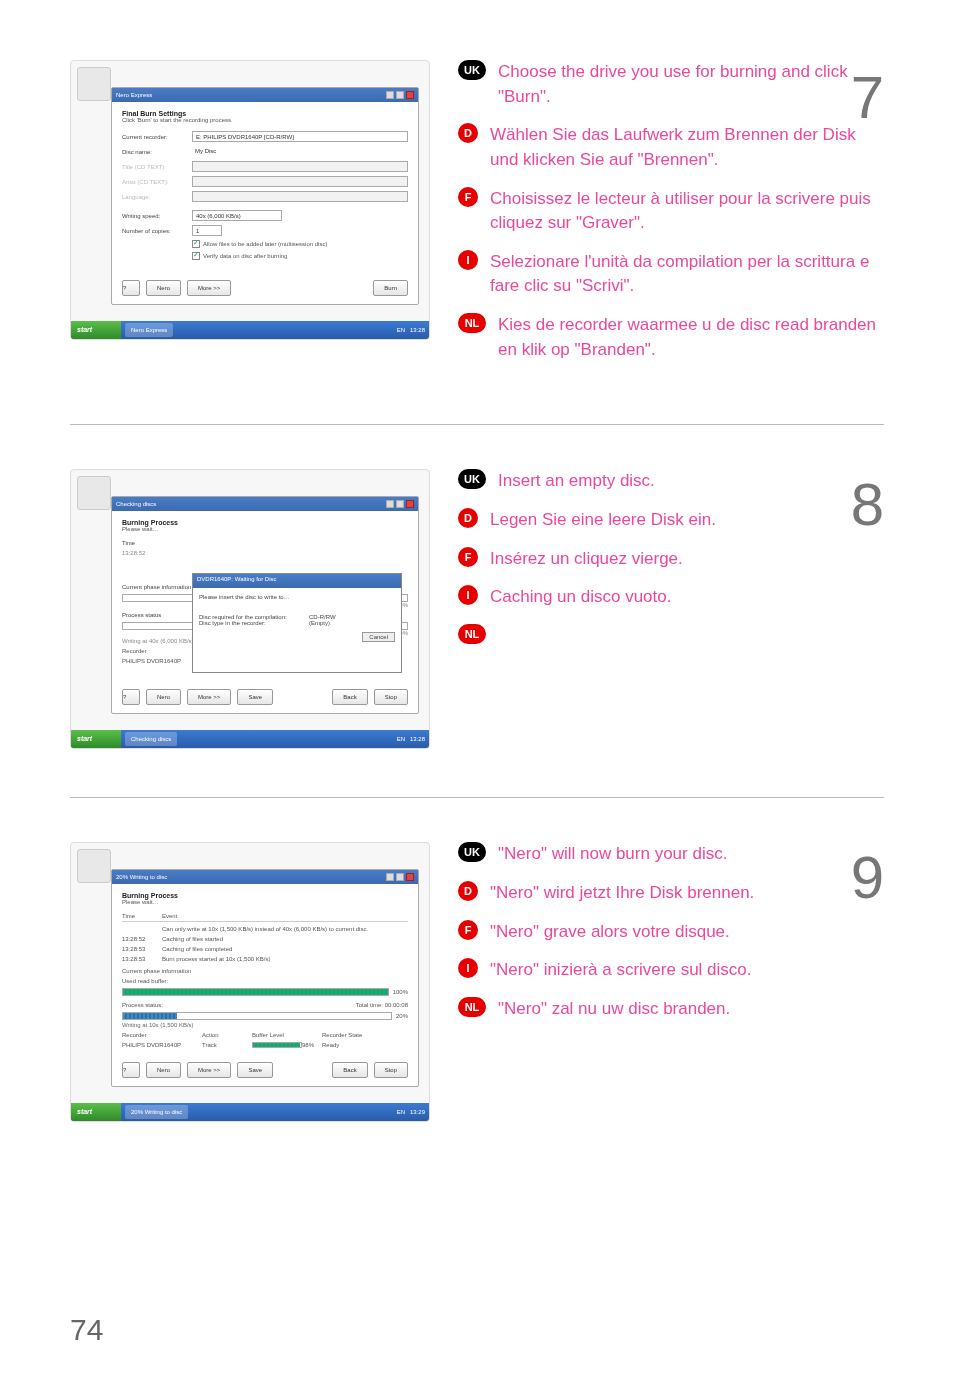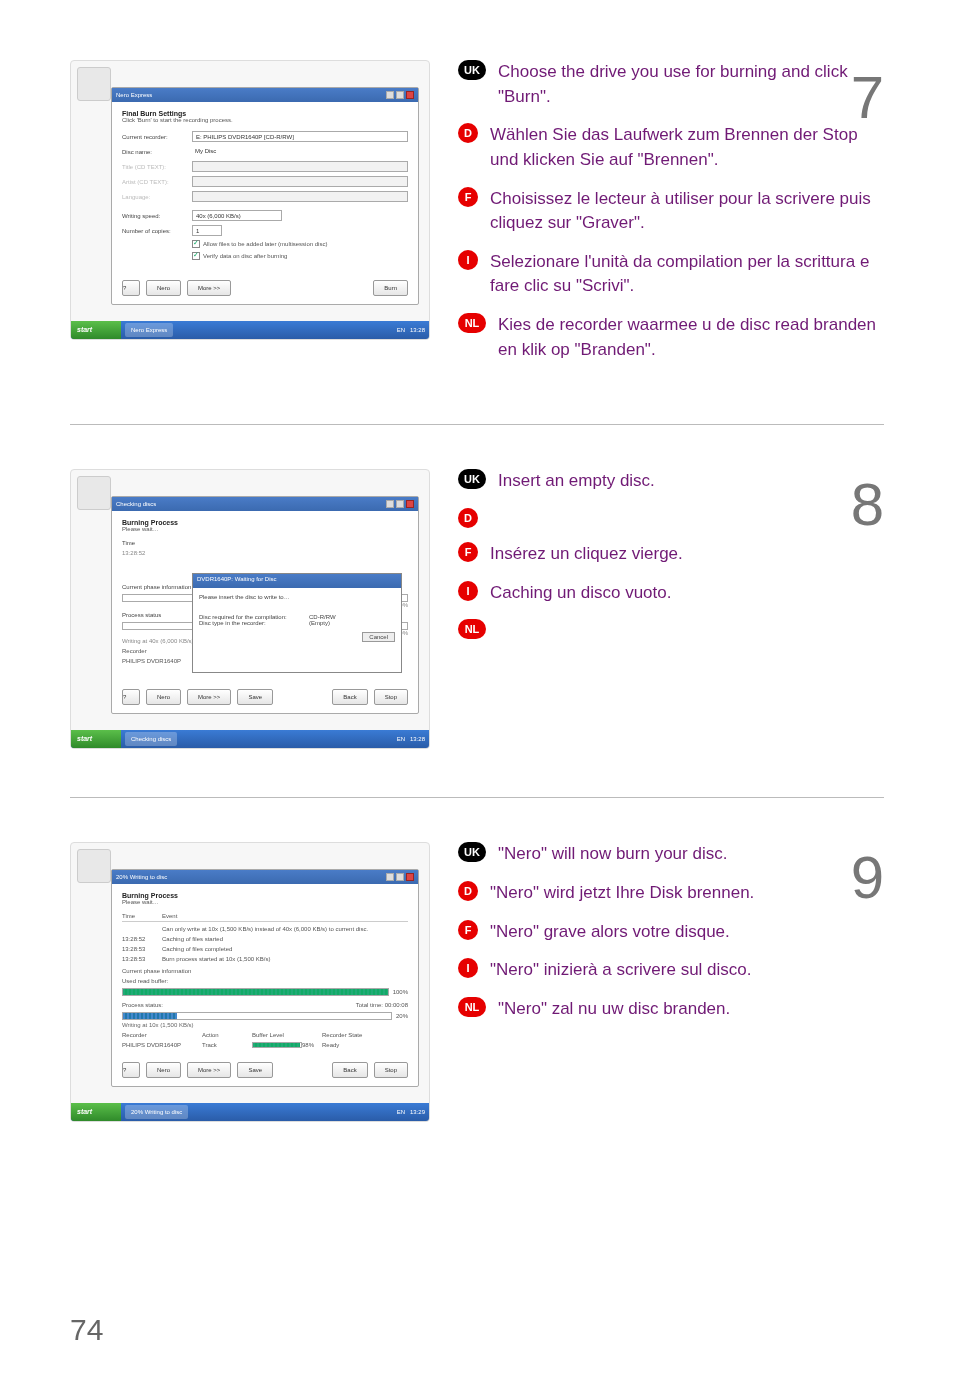--- a/index.html
+++ b/index.html
@@ -40,21 +40,21 @@
 
   .shot .bar { height: 8px; border: 1px solid #aaa; background: #fff; position: relative; }
   .shot .bar .fill { position: absolute; left: 0; top: 0; bottom: 0; background: repeating-linear-gradient(90deg,#2a7,#2a7 2px,#1a6 2px,#1a6 4px); }
   .shot .bar .fill.blue { background: repeating-linear-gradient(90deg,#48c,#48c 2px,#27a 2px,#27a 4px); }
 
   .textcol { flex: 1; font-size: 17px; line-height: 1.45; }
   .entry { display: flex; align-items: flex-start; gap: 12px; margin-bottom: 14px; }
   .badge { flex: 0 0 auto; min-width: 28px; height: 20px; border-radius: 12px; background: #000; color: #fff; font-size: 11px; font-weight: bold; text-align: center; line-height: 20px; padding: 0 6px; }
   .badge.red { background: #e60000; }
   .badge.red.circle { width: 20px; min-width: 20px; padding: 0; border-radius: 10px; }
-  .entry .txt { color: #701a75; }
+  .entry .txt { color: #ec4899; }
 
   .stepno { position: absolute; right: 0; top: -6px; font-size: 60px; font-weight: 300; color: #777; }
   .section + .section .stepno { top: 36px; }
 
   .pageno { position: absolute; left: 70px; bottom: 36px; font-size: 30px; color: #666; }
 </style>
 </head>
 <body>
 
 <div class="page">
@@ -130,21 +130,21 @@
   </div>
 
   <div class="textcol">
     <div class="stepno">7</div>
     <div class="entry">
           <div class="badge">UK</div>
           <div class="txt">Choose the drive you use for burning and click "Burn".</div>
         </div>
     <div class="entry">
           <div class="badge red circle">D</div>
-          <div class="txt">Wählen Sie das Laufwerk zum Brennen der Stop und klicken Sie auf "Brennen".</div>
+          <div class="txt">Wählen Sie das Laufwerk zum Brennen der Disk und klicken Sie auf "Brennen".</div>
         </div>
     <div class="entry">
           <div class="badge red circle">F</div>
           <div class="txt">Choisissez le lecteur à utiliser pour la scrivere puis cliquez sur "Graver".</div>
         </div>
     <div class="entry">
           <div class="badge red circle">I</div>
           <div class="txt">Selezionare l'unità da compilation per la scrittura e fare clic su "Scrivi".</div>
         </div>
     <div class="entry">
@@ -240,20 +240,21 @@
   </div>
 
   <div class="textcol">
     <div class="stepno">8</div>
     <div class="entry">
           <div class="badge">UK</div>
           <div class="txt">Insert an empty disc.</div>
         </div>
     <div class="entry">
           <div class="badge red circle">D</div>
+          <div class="txt">Legen Sie eine leere Disk ein.</div>
         </div>
     <div class="entry">
           <div class="badge red circle">F</div>
           <div class="txt">Insérez un cliquez vierge.</div>
         </div>
     <div class="entry">
           <div class="badge red circle">I</div>
           <div class="txt">Caching un disco vuoto.</div>
         </div>
     <div class="entry">

